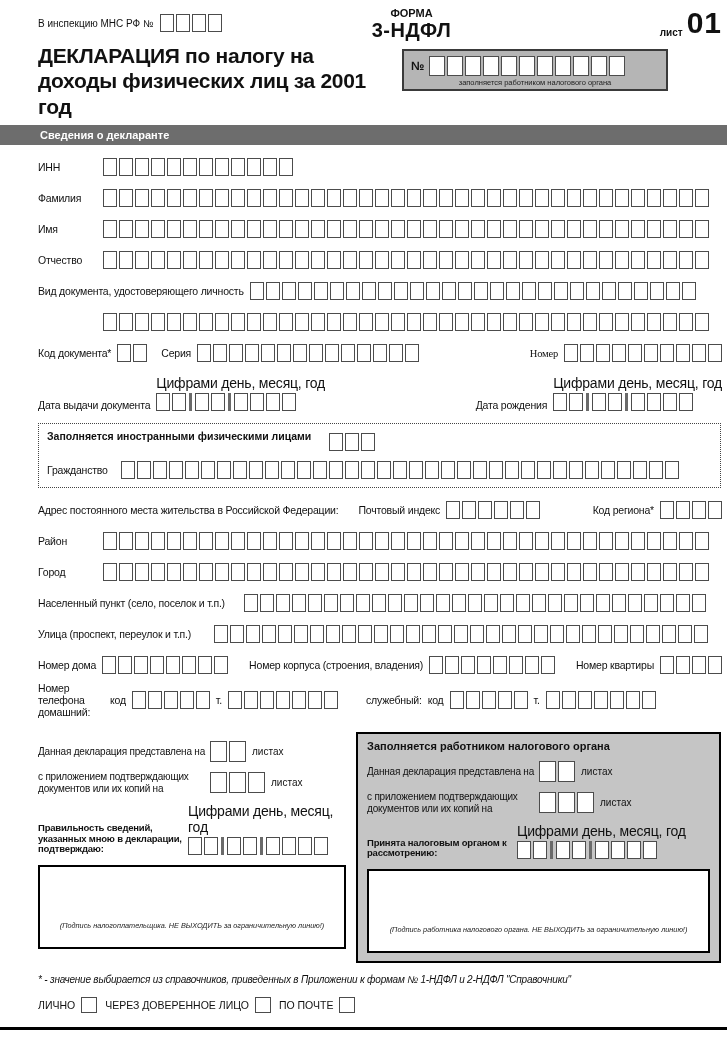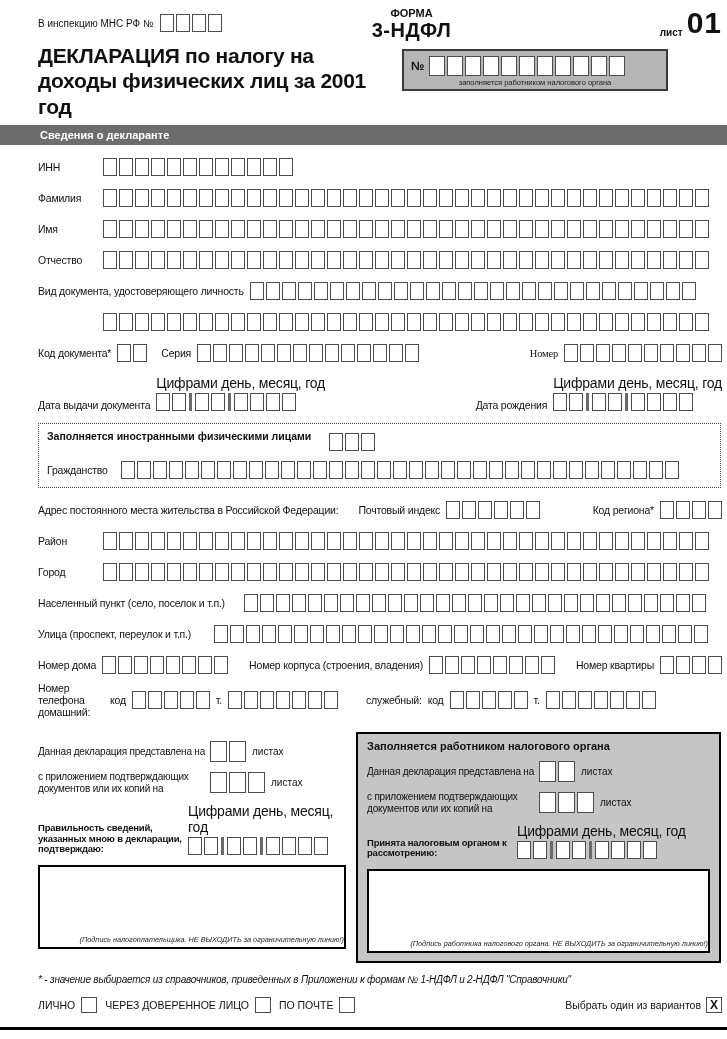--- a/index.html
+++ b/index.html
@@ -53,21 +53,21 @@
   
   .cols{display:flex;margin-top:14px;gap:10px;}
   .col-left{width:308px;flex:0 0 auto;}
   .col-right{flex:1 1 auto;background:#c5c5c5;border:2px solid #000;padding:6px 9px 8px;margin-right:1px;}
   .col-title{font-weight:bold;font-size:11px;margin-bottom:8px;}
   .crow{display:flex;align-items:center;margin-top:9px;}
   .crow .ctext{font-size:10px;width:172px;flex:0 0 auto;line-height:1.15;letter-spacing:-.2px;}
   .crow .ctext.b{font-weight:bold;font-size:9.5px;width:150px;}
   .suffix{font-size:10px;margin-left:6px;}
   .sigbox{border:2px solid #000;height:80px;margin-top:10px;position:relative;background:#fff;}
-  .sigcap{position:absolute;bottom:3px;left:0;right:0;text-align:right;
+  .sigcap{position:absolute;bottom:17px;left:0;right:0;text-align:center;
           font-size:7.3px;font-style:italic;color:#222;}
 
   
   .footnote{font-size:10px;font-style:italic;margin-top:11px;letter-spacing:-.2px;}
   .submit-row{display:flex;align-items:center;margin-top:12px;font-size:10.5px;gap:8px;}
   .submit-row .opt{display:flex;align-items:center;gap:6px;}
   .choose{margin-left:auto;display:flex;align-items:center;gap:5px;}
   .thick-line{height:3px;background:#000;margin:14px -5px 0 -38px;}
   .samples-label{font-size:10.5px;font-style:italic;margin-top:9px;}
 </style>
@@ -830,26 +830,20 @@
         <span class="cells cb">
             <span class="cell"></span>
           </span>
       </span>
       <span class="opt">
         <span>ПО ПОЧТЕ</span>
         <span class="cells cb">
             <span class="cell"></span>
           </span>
       </span>
-      <span class="choose">
-        <span>Выбрать один из вариантов</span>
-        <span class="cells cb">
-            <span class="cell">X</span>
-          </span>
-      </span>
     </div>
 
     <div class="thick-line"></div>
 
     <div class="samples-label">Заполнять по следующим образцам:</div>
 
   </div>
 
 </div>
 

